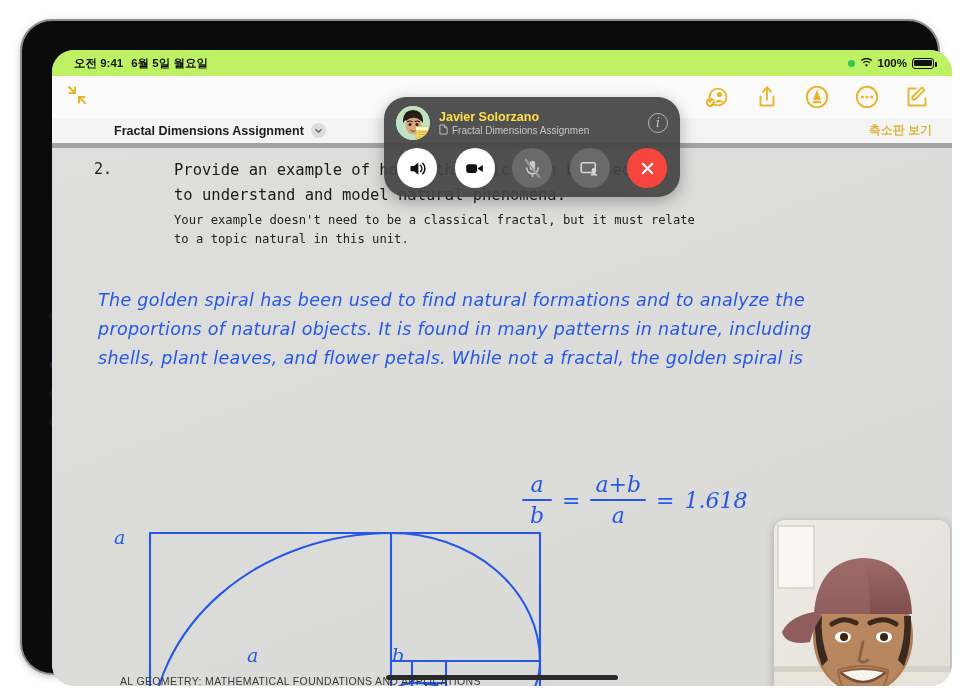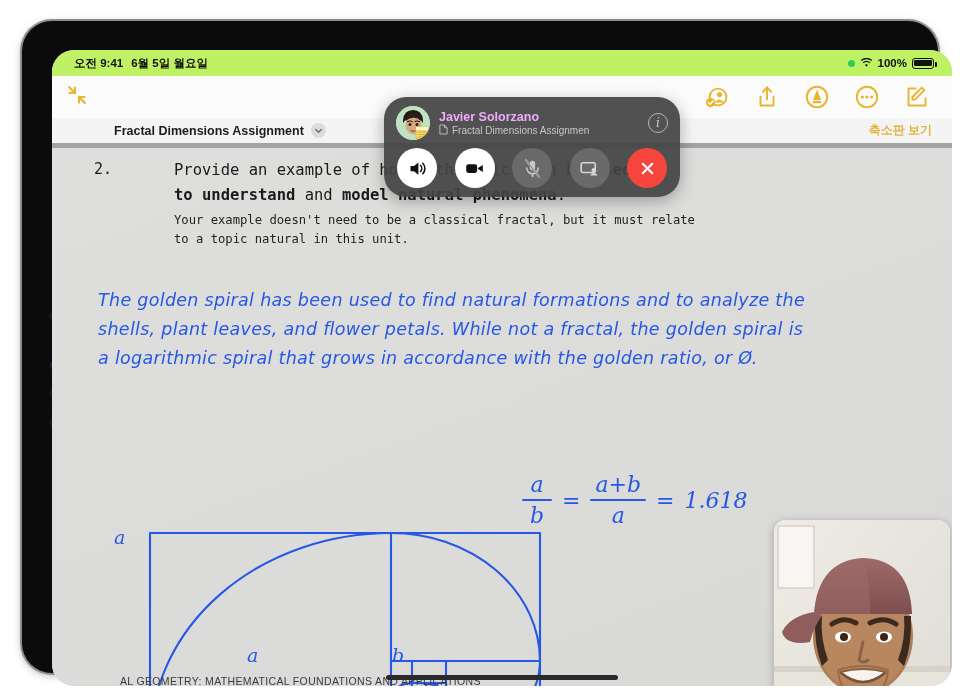--- a/index.html
+++ b/index.html
@@ -101,21 +101,21 @@
     overflow:hidden;
   }
 
   .doc-text {
     position:absolute;
     font-family: "DejaVu Sans Mono","Liberation Mono",monospace;
     color:#1a1a1a;
   }
   .q-num { left:42px; top:12px; font-size:15px; }
   .q-body { left:122px; top:10px; font-size:15.5px; line-height:25px; width:640px;}
-  .q-body b { font-weight:bold; }
+  .q-body b { font-weight:normal; }
   .q-sub { left:122px; top:63px; font-size:12.2px; line-height:19px; width:660px; color:#222;}
 
   .hand {
     position:absolute; left:46px; top:138px; width:800px;
     color:#2558e6;
     font-family:"DejaVu Sans","Liberation Sans",sans-serif;
     font-style: italic;
     font-size:17.5px;
     line-height:29px;
     letter-spacing:.3px;
@@ -156,21 +156,21 @@
   #ft-pill {
     position:absolute; left:332px; top:47px; width:296px; height:100px;
     background:rgba(68,68,68,.93);
     border-radius:22px;
     box-shadow:0 4px 16px rgba(0,0,0,.3);
     z-index:40;
   }
   #ft-head { display:flex; align-items:center; padding:9px 12px 0 12px; gap:9px;}
   #ft-avatar { width:34px; height:34px; border-radius:50%; background:#bfe3c2; position:relative; overflow:hidden; flex:none;}
   #ft-meta { overflow:hidden; flex:1; }
-  #ft-name { color:#f0abfc; font-size:12.5px; font-weight:bold; white-space:nowrap; }
+  #ft-name { color:#fde047; font-size:12.5px; font-weight:bold; white-space:nowrap; }
   #ft-doc  { color:#c6c6c6; font-size:10px; white-space:nowrap; display:flex; gap:4px; align-items:center; }
   #ft-info {
     width:20px;height:20px;border-radius:50%;border:1.4px solid #b5b5b5;
     color:#c9c9c9;font-size:12px; font-style:italic; font-family:"DejaVu Serif",serif;
     display:flex;align-items:center;justify-content:center; flex:none; cursor:pointer;
   }
   #ft-controls { display:flex; justify-content:space-between; padding:8px 13px 0 13px; }
   .ft-btn {
     width:40px;height:40px;border-radius:50%;
     display:flex;align-items:center;justify-content:center; cursor:pointer;
@@ -298,22 +298,22 @@
           <b>to understand</b><span> and </span><b>model natural phenomena</b><span>.</span>
         </div>
 
         <div class="doc-text q-sub">
           <span>Your example doesn't need to be a classical fractal, but it must relate</span><br>
           <span>to a topic natural in this unit.</span>
         </div>
 
         <div class="hand">
           <div>The golden spiral has been used to find natural formations and to analyze the</div>
+          <div>proportions of natural objects. It is found in many patterns in nature, including</div>
           <div>shells, plant leaves, and flower petals. While not a fractal, the golden spiral is</div>
-          <div>a logarithmic spiral that grows in accordance with the golden ratio, or Ø.</div>
         </div>
 
         <svg style="position:absolute;left:96px;top:383px;" width="394" height="212" viewBox="0 0 394 212">
           <g fill="none" stroke="#2558e6" stroke-width="2.1" stroke-linecap="round" stroke-linejoin="round">
 
             <rect x="2" y="2" width="390" height="208"></rect>
 
             <line x1="243" y1="2" x2="243" y2="210"></line>
 
             <line x1="243" y1="130" x2="392" y2="130"></line>

